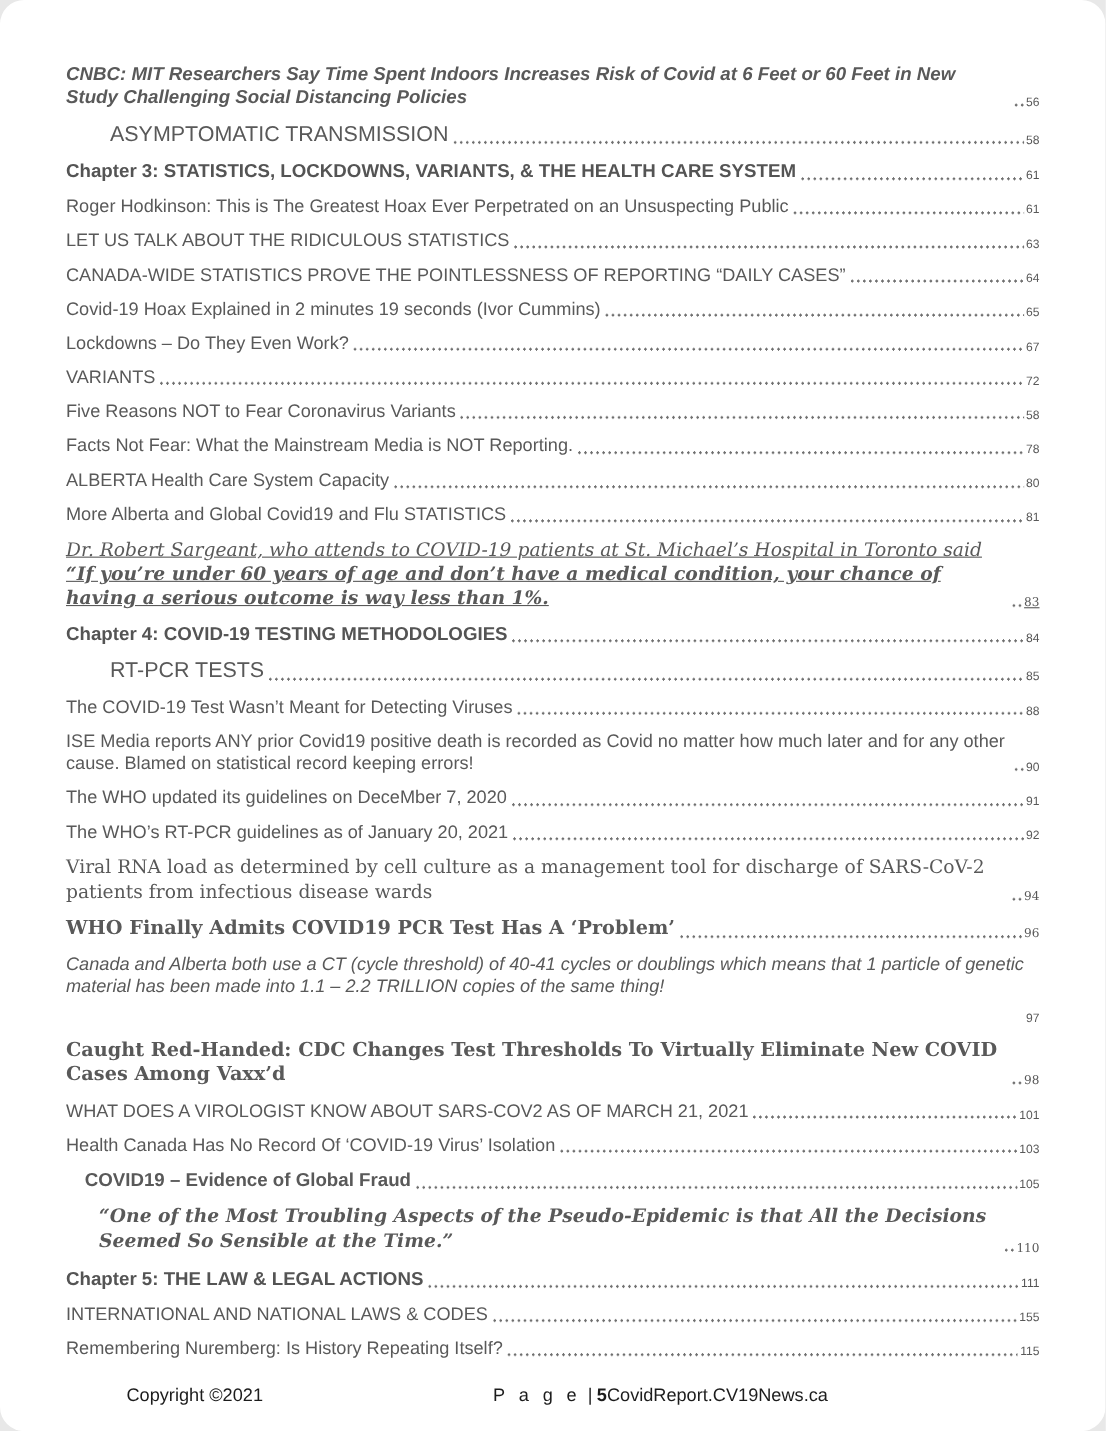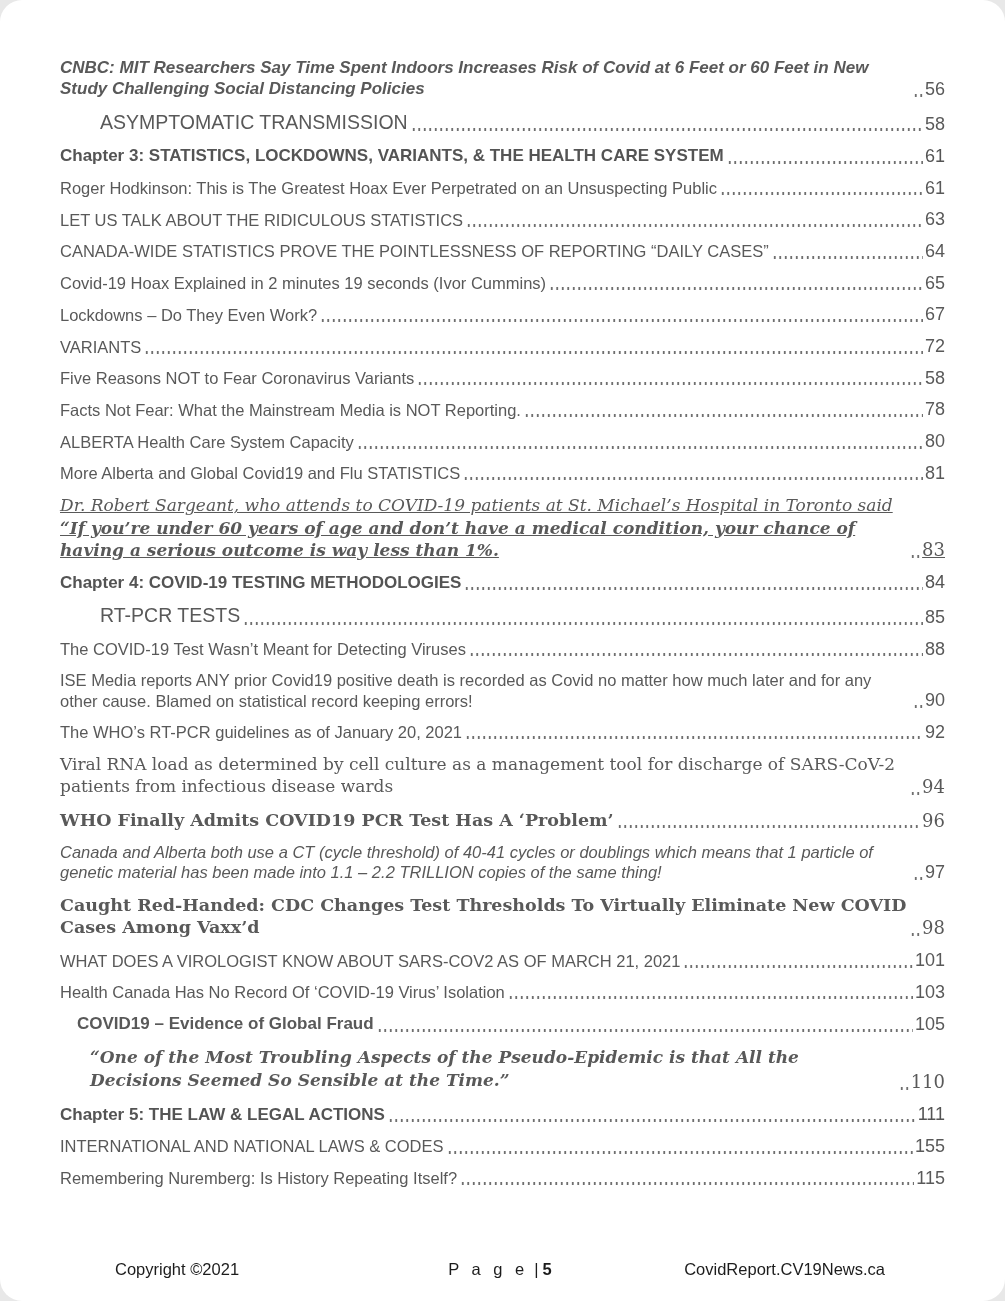--- a/index.html
+++ b/index.html
@@ -9,43 +9,43 @@
     font-family:"Liberation Sans", sans-serif; color:#595959;border-radius:22px;
   }
   .toc { position:absolute; top:57px; left:60px; width:885px; }
   .row { display:flex; align-items:flex-end; margin-bottom:11px; }
   .title { flex:0 1 auto; }
   .dots {
     flex:1 0 10px; height:5px; margin:0 2px 3px 3px;
     background-image:radial-gradient(circle, #6f6f6f 1.15px, rgba(0,0,0,0) 1.35px);
     background-size:5.5px 3px; background-repeat:repeat-x; background-position:0 100%;
   }
-  .pg { flex:none; font-size:18px; font-weight:400; font-style:normal; line-height:1.15; }
+  .pg { flex:none; font-size:11px; font-weight:400; font-style:normal; line-height:1.15; }
 
   .r-body      { font-size:16.5px; line-height:1.22; }
   .r-capslg    { font-size:19.5px; line-height:1.22;margin-left:40px; }
   .r-chapter   { font-size:17px;   line-height:1.25; font-weight:700; color:#545454; }
   .r-bolditalic{ font-size:17px;   line-height:1.25; font-weight:700; font-style:italic; }
   .r-bold      { font-size:17px;   line-height:1.25; font-weight:700;margin-left:17px; }
-  .r-italic    { font-size:16.5px; line-height:1.22; font-style:italic; }
+  .r-italic    { font-size:16.5px; line-height:1.22; font-style:italic;flex-direction:column; }
   .r-serif     { font-family:"DejaVu Serif", serif; font-size:17px;   line-height:1.3; }
   .r-serifbold { font-family:"DejaVu Serif", serif; font-size:17.5px; line-height:1.3; font-weight:700; }
   .r-serifitalic { font-family:"DejaVu Serif", serif; font-size:17px; line-height:1.3; font-style:italic;text-decoration:underline; }
   .r-serifitalic .b { font-weight:700; }
   .r-quote     { font-family:"DejaVu Serif", serif; font-size:17px; line-height:1.38; font-weight:700; font-style:italic; padding-left:30px; }
 
   .footer {
     position:absolute; left:0; right:0; bottom:22px;
     display:flex; align-items:baseline;
     padding:0 120px 0 115px;
     font-size:16.5px; color:#1c1c1c;
   }
   .footer .left  { flex:1; text-align:left; }
   .footer .mid   { flex:none; }
-  .footer .right { flex:1; text-align:right; }
+  .footer .right { flex:1; text-align:left; }
   .pgword { letter-spacing:4px; }
   .pgsep  { padding:0 4px 0 6px; }
   .pgnum  { font-weight:700; }
 </style>
 </head>
 <body>
 
 <div class="page">
   <div class="toc">
 
@@ -151,20 +151,25 @@
       <span class="dots"></span>
       <span class="pg">88</span>
     </div>
 
     <div class="row r-body">
       <span class="title">ISE Media reports ANY prior Covid19 positive death is recorded as Covid no matter how much later and for any other cause. Blamed on statistical record keeping errors!</span>
       <span class="dots"></span>
       <span class="pg">90</span>
     </div>
 
+    <div class="row r-body">
+      <span class="title">The WHO updated its guidelines on DeceMber 7, 2020</span>
+      <span class="dots"></span>
+      <span class="pg">91</span>
+    </div>
 
     <div class="row r-body">
       <span class="title">The WHO’s RT-PCR guidelines as of January 20, 2021</span>
       <span class="dots"></span>
       <span class="pg">92</span>
     </div>
 
     <div class="row r-serif">
       <span class="title">Viral RNA load as determined by cell culture as a management tool for discharge of SARS-CoV-2 patients from infectious disease wards</span>
       <span class="dots"></span>

